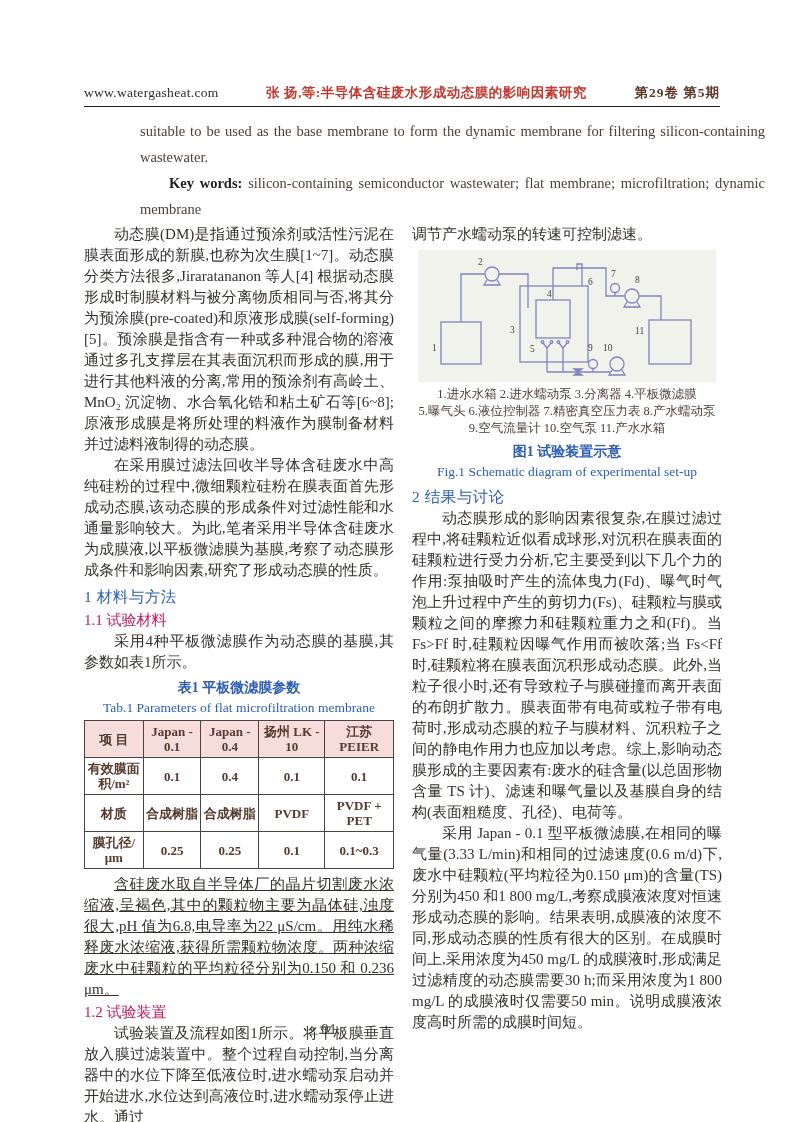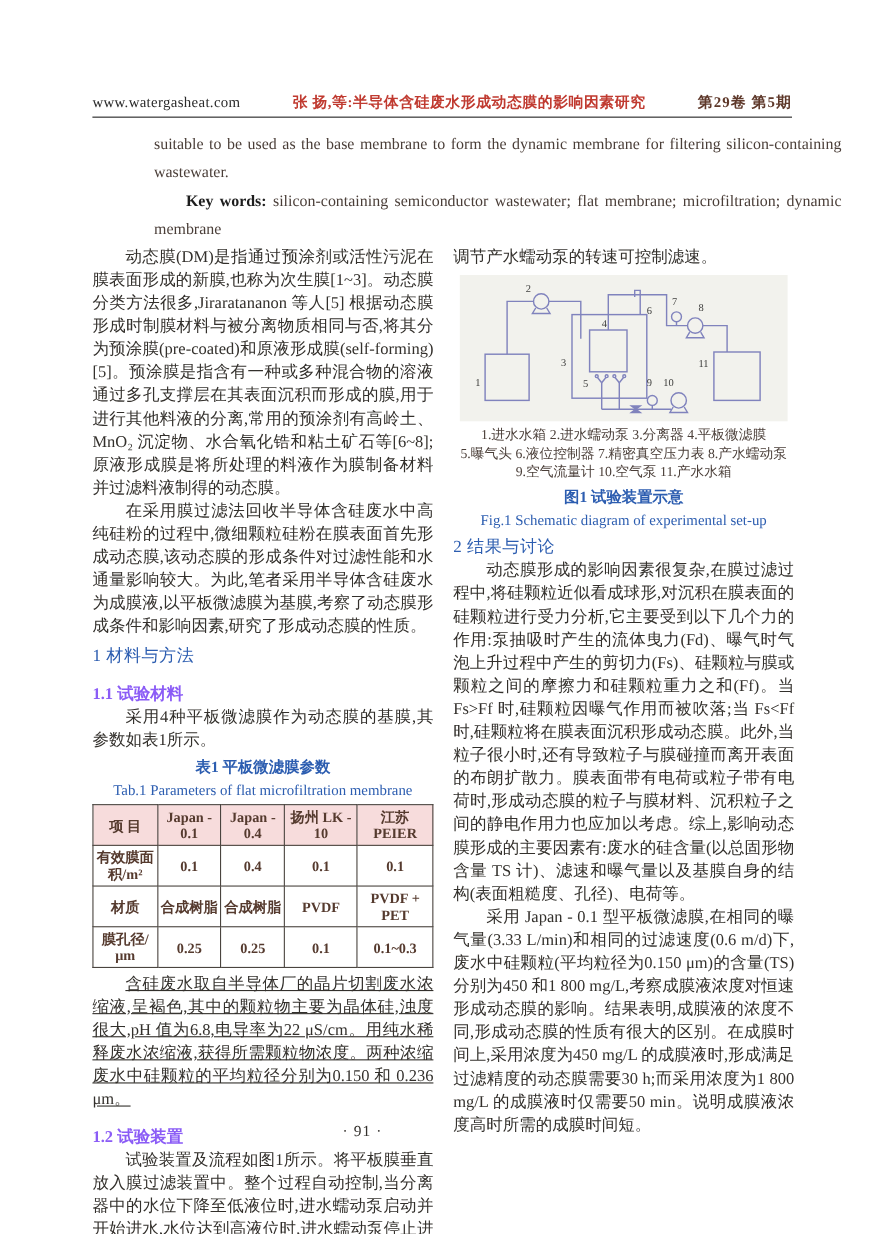--- a/index.html
+++ b/index.html
@@ -22,21 +22,21 @@
     font-size:14.5px;line-height:26px;color:#4a3e38;text-align:justify;margin-left:43px;}
   .abstract p{margin:0;}
   .kw{text-indent:2em;}
   .kw b{color:#1d1d1d;}
   
   .columns{position:absolute;top:224px;left:84px;width:638px;display:flex;gap:18px;}
   .col{width:310px;}
   p.body{font-size:15px;line-height:21px;margin:0;text-align:justify;text-indent:2em;color:#33302c;}
   p.body.noindent{text-indent:0;}
   .h-l1{color:#2c5db0;font-weight:normal;font-size:15.5px;line-height:22px;margin-top:5px;letter-spacing:.5px;}
-  .h-l2{color:#8b5cf6;font-weight:bold;font-size:15px;line-height:22px;margin-top:12px;}
+  .h-l2{color:#be185d;font-weight:normal;font-size:15px;line-height:22px;margin-top:1px;}
   .cap-cn{color:#2c5db0;font-weight:bold;font-size:14px;line-height:20px;text-align:center;margin-top:5px;}
   .cap-en{color:#2c5db0;font-size:13.5px;line-height:19px;text-align:center;}
   
   table.params{border-collapse:collapse;width:100%;margin-top:3px;
     font-size:13px;line-height:15px;color:#553a2e;text-align:center;font-weight:bold;border-radius:24px;}
   table.params th,table.params td{border:1.2px solid #4a443f;padding:3px 1px;}
   table.params thead th{background:#f7dcdc;font-weight:bold;}
   table.params col.c0{width:19%;}
   
   .figure-wrap{margin-top:5px;margin-left:6px;width:296px;background:#f2f2ed;padding:2px 0 0 2px;}
@@ -59,21 +59,21 @@
   <div class="header-rule"></div>
 
   <div class="abstract">
     <p>suitable to be used as the base membrane to form the dynamic membrane for filtering silicon-containing wastewater.</p>
     <p class="kw"><b>Key words:</b><span>  silicon-containing semiconductor wastewater;   flat membrane;   microfiltration; dynamic membrane</span></p>
   </div>
 
   <div class="columns">
 
     <div class="col">
-      <p class="body">动态膜(DM)是指通过预涂剂或活性污泥在膜表面形成的新膜,也称为次生膜[1~3]。动态膜分类方法很多,Jiraratananon 等人[5] 根据动态膜形成时制膜材料与被分离物质相同与否,将其分为预涂膜(pre-coated)和原液形成膜(self-forming)[5]。预涂膜是指含有一种或多种混合物的溶液通过多孔支撑层在其表面沉积而形成的膜,用于进行其他料液的分离,常用的预涂剂有高岭土、MnO₂ 沉淀物、水合氧化锆和粘土矿石等[6~8];原液形成膜是将所处理的料液作为膜制备材料并过滤料液制得的动态膜。</p>
+      <p class="body">动态膜(DM)是指通过预涂剂或活性污泥在膜表面形成的新膜,也称为次生膜[1~7]。动态膜分类方法很多,Jiraratananon 等人[4] 根据动态膜形成时制膜材料与被分离物质相同与否,将其分为预涂膜(pre-coated)和原液形成膜(self-forming)[5]。预涂膜是指含有一种或多种混合物的溶液通过多孔支撑层在其表面沉积而形成的膜,用于进行其他料液的分离,常用的预涂剂有高岭土、MnO₂ 沉淀物、水合氧化锆和粘土矿石等[6~8];原液形成膜是将所处理的料液作为膜制备材料并过滤料液制得的动态膜。</p>
       <p class="body">在采用膜过滤法回收半导体含硅废水中高纯硅粉的过程中,微细颗粒硅粉在膜表面首先形成动态膜,该动态膜的形成条件对过滤性能和水通量影响较大。为此,笔者采用半导体含硅废水为成膜液,以平板微滤膜为基膜,考察了动态膜形成条件和影响因素,研究了形成动态膜的性质。</p>
       <div class="h-l1">1  材料与方法</div>
       <div class="h-l2">1.1  试验材料</div>
       <p class="body">采用4种平板微滤膜作为动态膜的基膜,其参数如表1所示。</p>
       <div class="cap-cn">表1  平板微滤膜参数</div>
       <div class="cap-en">Tab.1  Parameters of flat microfiltration membrane</div>
 
       <table class="params">
         <colgroup>
             <col class="c0">

